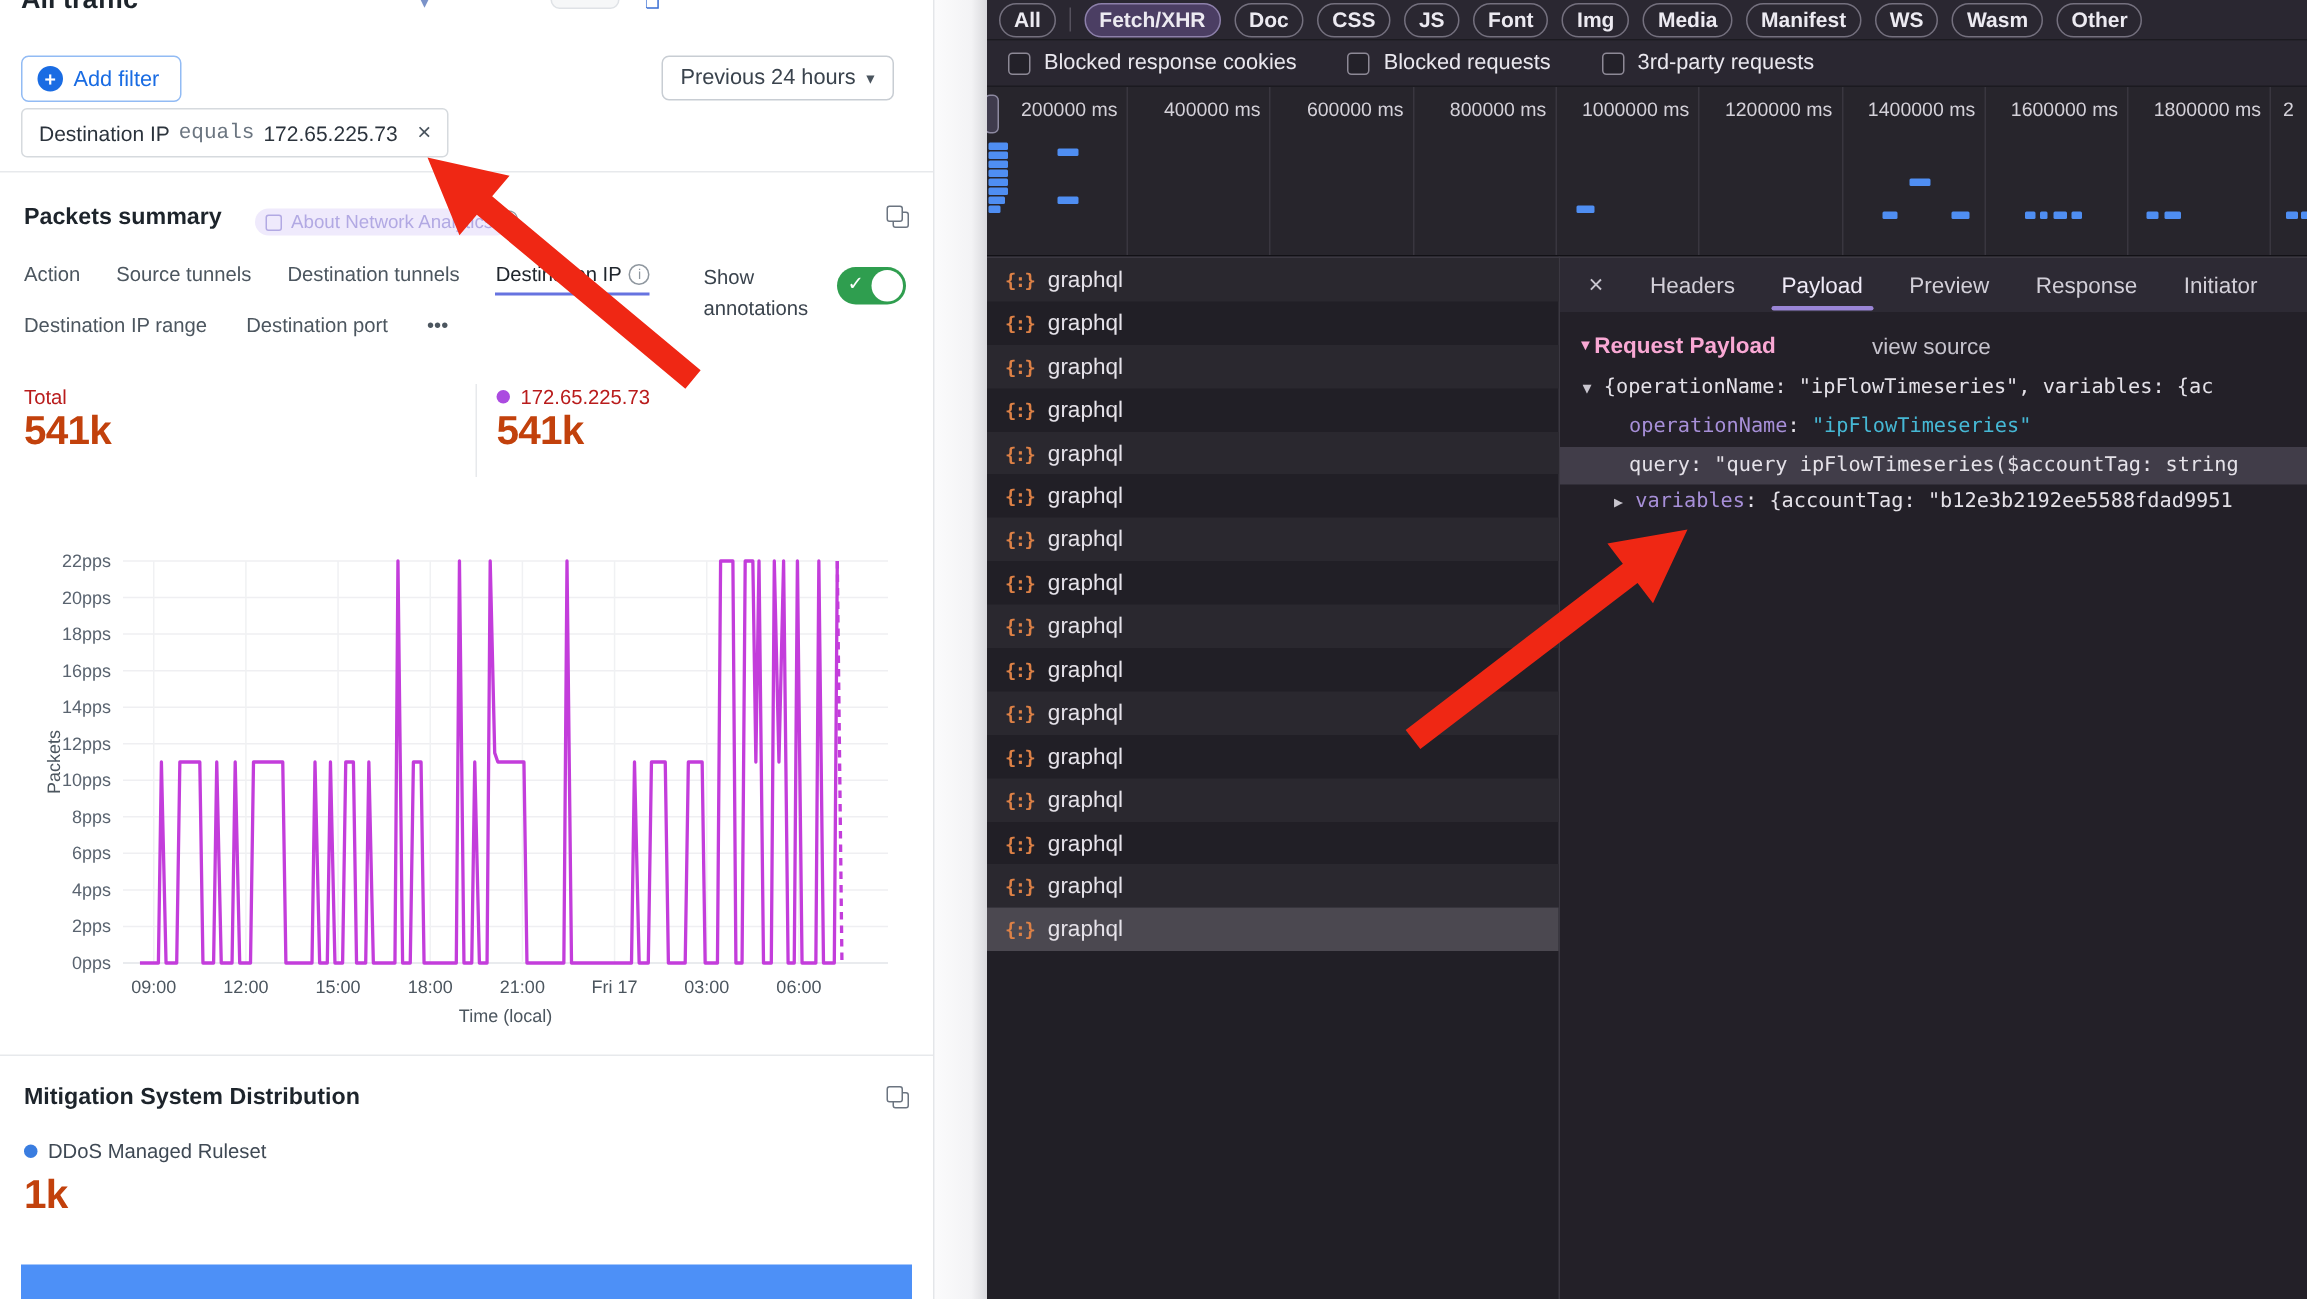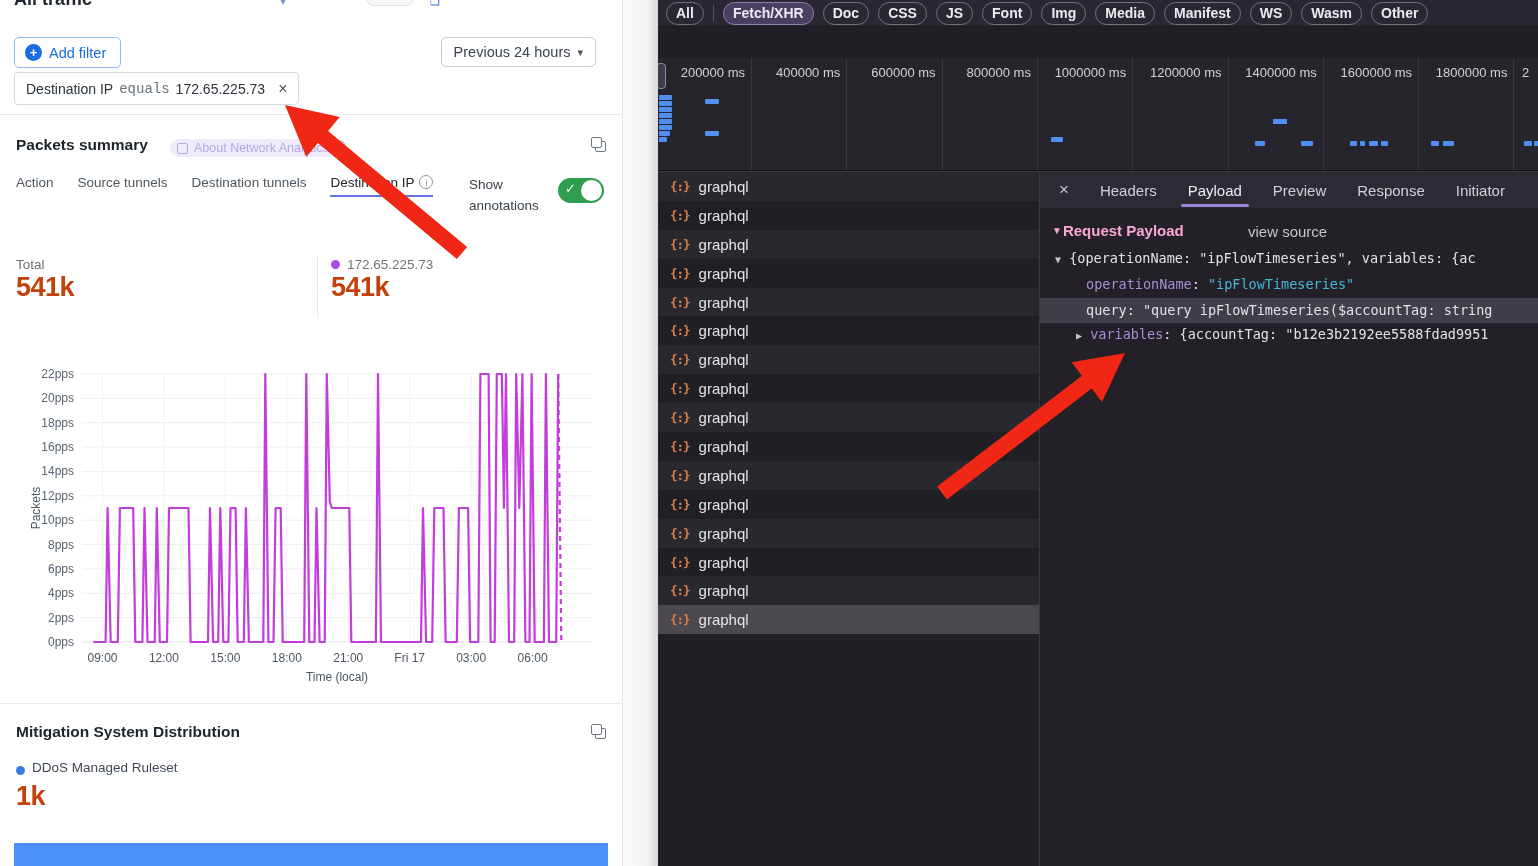--- a/index.html
+++ b/index.html
@@ -38,30 +38,30 @@
   #tabs-r2 { position:absolute; left:16px; top:209px; display:flex; gap:26px; font-size:13.5px; color:#4c565f; white-space:nowrap; }
   .tab { position:relative; padding-bottom:7px; }
   .tab.active { color:#20262d; }
   .tab.active::after { content:""; position:absolute; left:0; right:0; bottom:0; height:2px; background:#6673e0; }
   .info-ico { display:inline-block; width:14px; height:14px; border:1px solid #8f979f; border-radius:50%; color:#8f979f; font-size:9.5px; text-align:center; line-height:13px; margin-left:5px; vertical-align:1px; }
   #show-ann { position:absolute; left:469px; top:175px; width:84px; font-size:13.5px; color:#3a434d; line-height:1.55; }
   #toggle { position:absolute; left:558px; top:178px; width:46px; height:25px; border-radius:13px; background:#2f9e4f; }
   #toggle .knob { position:absolute; right:2px; top:2px; width:21px; height:21px; border-radius:50%; background:#fff; }
   #toggle .chk { position:absolute; left:7px; top:3px; color:#fff; font-size:13px; }
 
-  .stat-label { font-size:13.5px; color:#737373; }
+  .stat-label { font-size:13.5px; color:#b91c1c; }
   .stat-value { font-size:27px; font-weight:bold; color:#c2410c; letter-spacing:-0.5px; }
   #stat-total { position:absolute; left:16px; top:257px; }
   #stat-sep { position:absolute; left:317px; top:256px; height:62px; border-left:1px solid #e7e9ec; }
   #stat-series { position:absolute; left:331px; top:257px; }
   .dot { display:inline-block; width:9px; height:9px; border-radius:50%; margin-right:7px; }
 
   #chart { position:absolute; left:26px; top:358px; }
 
-  #mit-legend { position:absolute; left:16px; top:760px; font-size:13.5px; color:#3f4954; display:flex; align-items:flex-end; }
+  #mit-legend { position:absolute; left:16px; top:760px; font-size:13.5px; color:#3f4954; display:flex; align-items:center; }
   #mit-value { position:absolute; left:16px; top:781px; }
   #mit-bar { position:absolute; left:14px; top:843px; width:594px; height:23px; }
 
   
   #gutter { position:absolute; left:622px; top:0; width:36px; height:866px;
     background:linear-gradient(90deg,#fbfbfc 0%,#f3f3f5 70%,#d9d9dd 100%);
     border-left:1px solid #e4e6e9; }
 
   
   #devtools { position:absolute; left:658px; top:0; width:880px; height:866px; background:#211f26; color:#e6e3ea; }
@@ -142,20 +142,25 @@
     <span class="copy-ico" style="top:137px">
         <span class="b1"></span>
         <span class="b2"></span>
       </span>
 
     <div id="tabs-r1">
         <span class="tab">Action</span>
         <span class="tab">Source tunnels</span>
         <span class="tab">Destination tunnels</span>
         <span class="tab active">Destination IP<span class="info-ico">i</span></span>
+      </div>
+    <div id="tabs-r2">
+        <span class="tab">Destination IP range</span>
+        <span class="tab">Destination port</span>
+        <span class="tab">•••</span>
       </div>
 
     <div id="show-ann">Show annotations</div>
     <div id="toggle">
       <span class="chk">✓</span>
       <span class="knob"></span>
     </div>
 
     <div id="stat-total">
       <div class="stat-label">Total</div>
@@ -239,20 +244,34 @@
         <span class="pill">CSS</span>
         <span class="pill">JS</span>
         <span class="pill">Font</span>
         <span class="pill">Img</span>
         <span class="pill">Media</span>
         <span class="pill">Manifest</span>
         <span class="pill">WS</span>
         <span class="pill">Wasm</span>
         <span class="pill">Other</span>
       </div>
+    <div id="checkbar">
+        <label class="cb">
+          <span class="box"></span>
+          <span>Blocked response cookies</span>
+        </label>
+        <label class="cb">
+          <span class="box"></span>
+          <span>Blocked requests</span>
+        </label>
+        <label class="cb">
+          <span class="box"></span>
+          <span>3rd-party requests</span>
+        </label>
+      </div>
 
     <div id="timeline">
       <div id="tl-handle"></div>
     <div class="tl-grid" style="left: 93px;"></div>
         <div class="tl-label" style="left: 87px;">200000 ms</div>
         <div class="tl-grid" style="left: 188.3px;"></div>
         <div class="tl-label" style="left: 182.3px;">400000 ms</div>
         <div class="tl-grid" style="left: 283.6px;"></div>
         <div class="tl-label" style="left: 277.6px;">600000 ms</div>
         <div class="tl-grid" style="left: 378.9px;"></div>

